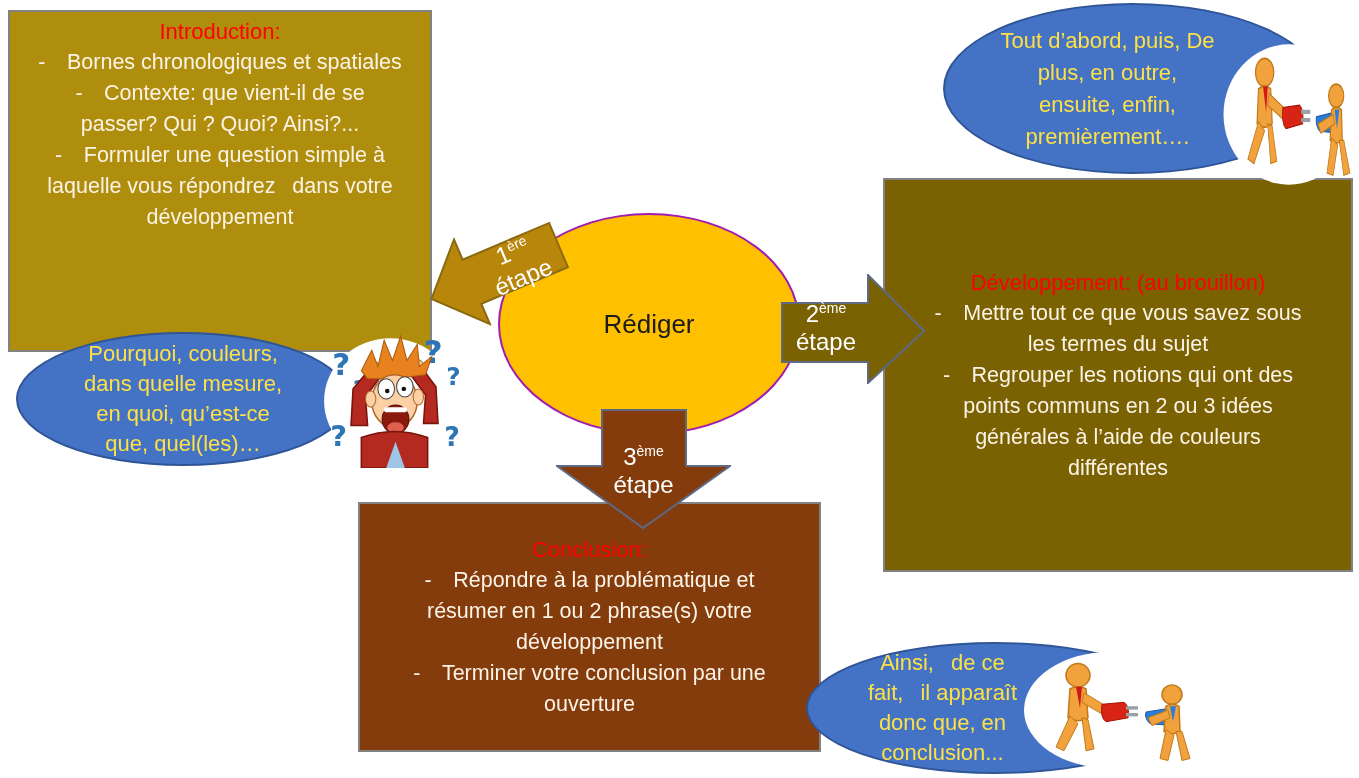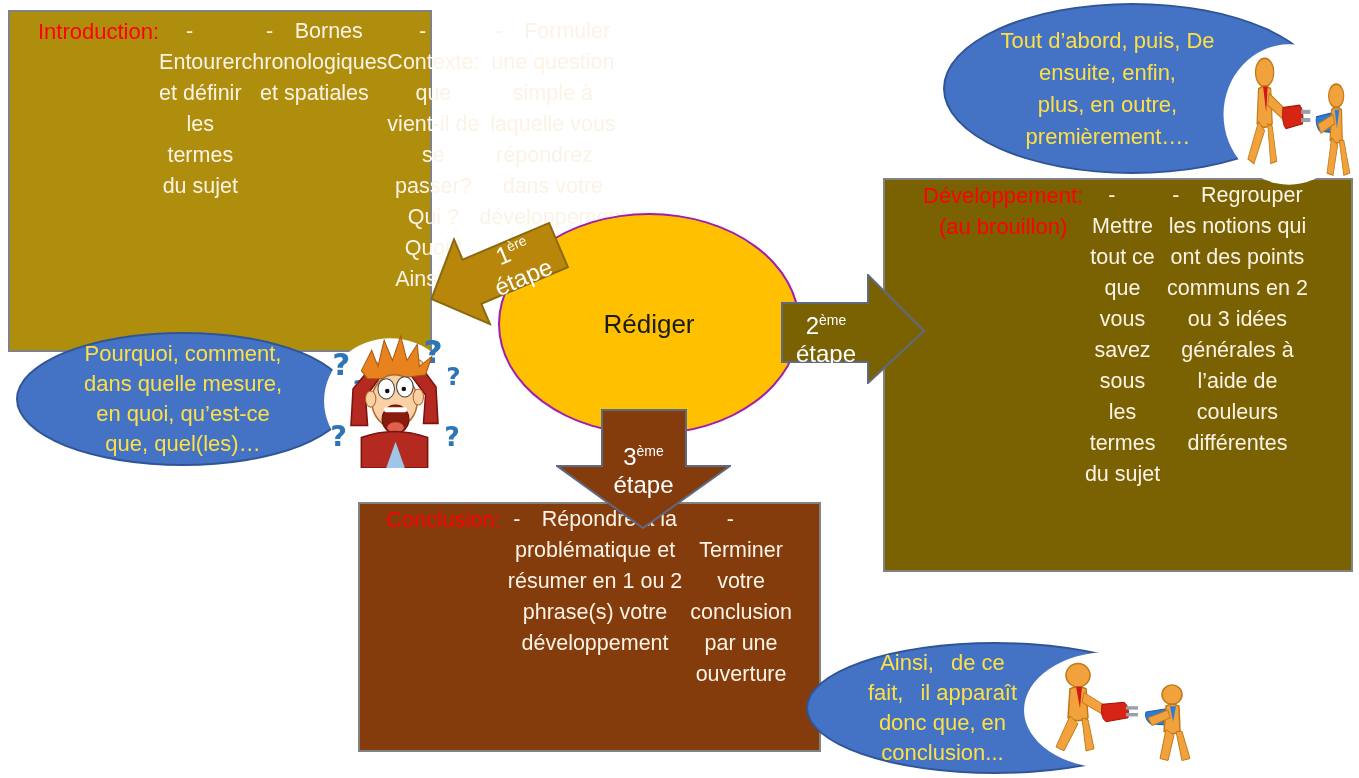--- a/index.html
+++ b/index.html
@@ -3,21 +3,21 @@
 <meta charset="utf-8">
 <style>
   html,body{margin:0;padding:0;background:#fff;}
   .canvas{
     position:relative;width:1359px;height:778px;background:#FFFFFF;overflow:hidden;
     font-family:"Liberation Sans",sans-serif;
   }
   
   .box{
     position:absolute;box-sizing:border-box;border:2px solid #828282;
-    display:flex;justify-content:center;z-index:1;
+    display:flex;flex-direction:column;justify-content:center;z-index:1;
   }
   .box-intro{left:8px;top:10px;width:424px;height:342px;background:#B08E0D;justify-content:flex-start;padding:4px 28px 0 28px;}
   .box-dev{left:883px;top:178px;width:470px;height:394px;background:#7A6203;padding:0 38px;}
   .box-conc{left:358px;top:502px;width:463px;height:250px;background:#843C0C;padding:0 26px;}
   .box-title{color:#FF0000;text-align:center;font-size:22px;line-height:31px;}
   .bullet{margin:0;color:#FBF3E6;text-align:center;font-size:21.5px;line-height:31px;}
   
   .center-ellipse{
     position:absolute;left:498px;top:213px;width:302px;height:222px;border-radius:50%;
     background:#FFC000;border:2px solid #a21caf;box-sizing:border-box;z-index:2;
@@ -30,21 +30,21 @@
   .arrow-label{
     position:absolute;color:#FFFFFF;text-align:center;
     display:flex;flex-direction:column;align-items:center;justify-content:center;
   }
   .arrow-label .ordinal{font-size:24px;line-height:26px;}
   .arrow-label sup{font-size:14px;}
   .arrow-label .word{font-size:24px;line-height:30px;}
   .arrow1{left:424px;top:224px;width:142px;height:96px;transform:rotate(-23deg);}
   .arrow1 .arrow-label{left:34%;top:0;width:66%;height:100%;}
   .arrow2{left:781px;top:274px;width:146px;height:110px;}
-  .arrow2 .arrow-label{left:0;top:16px;width:90px;height:96px;}
+  .arrow2 .arrow-label{left:0;top:4px;width:90px;height:96px;}
   .arrow3{left:556px;top:409px;width:175px;height:121px;}
   .arrow3 .arrow-label{left:0;top:6px;width:100%;height:108px;}
   
   .bubble{
     position:absolute;border-radius:50%;background:#4472C4;border:2px solid #2F5597;
     box-sizing:border-box;color:#fde047;z-index:4;
     display:flex;flex-direction:column;align-items:center;justify-content:center;
     text-align:center;font-size:22px;
   }
   .bubble .bline{line-height:30px;white-space:nowrap;}
@@ -60,21 +60,20 @@
   .clip-plug-bottom{left:1022px;top:650px;width:180px;height:126px;}
   .qmark{font-family:"DejaVu Sans",sans-serif;font-weight:bold;fill:#2E75B6;}
 </style>
 </head>
 <body>
 
 <div class="canvas">
 
   <div class="box box-intro">
     <div class="box-title">Introduction:</div>
-    <p class="bullet">- Entourer et définir les termes du sujet</p>
     <p class="bullet">- Bornes chronologiques et spatiales</p>
     <p class="bullet">- Contexte: que vient-il de se passer? Qui ? Quoi? Ainsi?...</p>
     <p class="bullet">- Formuler une question simple à laquelle vous répondrez  dans votre développement</p>
   </div>
 
   <div class="box box-dev">
     <div class="box-title">Développement: (au brouillon)</div>
     <p class="bullet">- Mettre tout ce que vous savez sous les termes du sujet</p>
     <p class="bullet">- Regrouper les notions qui ont des points communs en 2 ou 3 idées générales à l’aide de couleurs différentes</p>
   </div>
@@ -113,30 +112,30 @@
     <svg viewBox="0 0 175 121" preserveAspectRatio="none">
       <polygon points="46,1 130,1 130,57 174,57 87,119 1,57 46,57" fill="#843C0C" stroke="#5E6A84" stroke-width="2"></polygon>
     </svg>
     <div class="arrow-label">
       <div class="ordinal"><span>3</span><sup>ème</sup></div>
       <div class="word">étape</div>
     </div>
   </div>
 
   <div class="bubble bubble-questions">
-    <div class="bline">Pourquoi, comment,</div>
+    <div class="bline">Pourquoi, couleurs,</div>
     <div class="bline">dans quelle mesure,</div>
     <div class="bline">en quoi, qu’est-ce</div>
     <div class="bline">que, quel(les)…</div>
   </div>
 
   <div class="bubble bubble-seq">
     <div class="bline">Tout d’abord, puis, De</div>
+    <div class="bline">plus, en outre,</div>
     <div class="bline">ensuite, enfin,</div>
-    <div class="bline">plus, en outre,</div>
     <div class="bline">premièrement….</div>
   </div>
 
   <div class="bubble bubble-conc">
     <div class="bline">Ainsi,  de ce</div>
     <div class="bline">fait,  il apparaît</div>
     <div class="bline">donc que, en</div>
     <div class="bline">conclusion...</div>
   </div>
 

